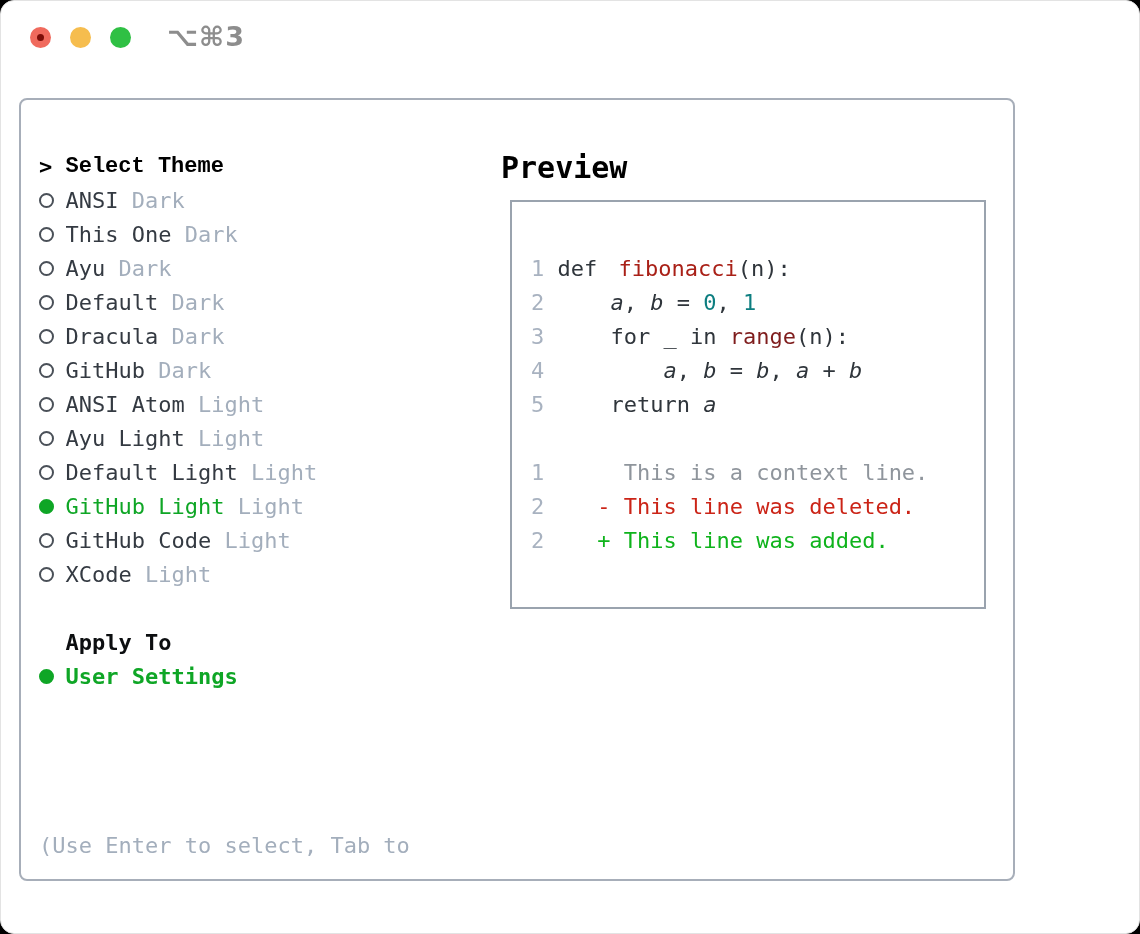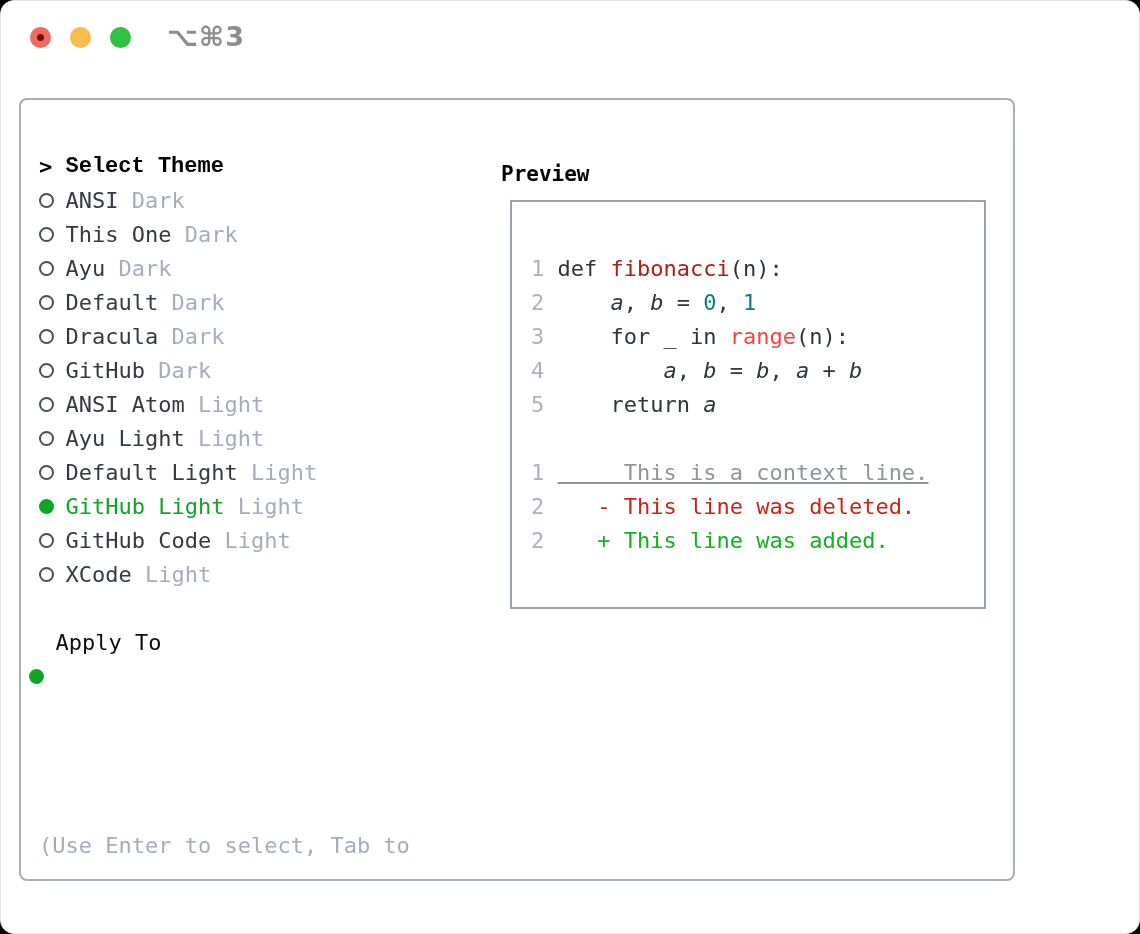--- a/index.html
+++ b/index.html
@@ -54,49 +54,49 @@
   .subhdr { color: #0c0e10; }
   .radio {
     width: 11px; height: 11px; border-radius: 50%;
     border: 2px solid #4a5058; box-sizing: content-box;
   }
   .radio.on { background: #0fa626; border-color: #0fa626; }
   .sel-green { color: #0fa626; }
   .muted { color: #a3aebc; }
   
   #theme-block  { position: absolute; left: 38px; top: 148px; }
-  #apply-block  { position: absolute; left: 28px; top: 624px; }
+  #apply-block  { position: absolute; left: 38px; top: 624px; font-weight: bold; }
   #hint-block   {
     position: absolute; left: 38px; top: 760px;
     font-size: 22px; line-height: 34px; color: #a3aebc; white-space: pre;
   }
   
   #preview-header {
-    position: absolute; left: 500px; top: 156px;
+    position: absolute; left: 500px; top: 149px;
     height: 34px; display: flex; align-items: center;
-    font-size: 21px; font-weight: bold; color: #000;
+    font-size: 30px; font-weight: bold; color: #000;
   }
   #preview-box {
     position: absolute; left: 509px; top: 199px;
     width: 476px; height: 409px;
     border: 2px solid #9aa3ae;
     box-sizing: border-box;
     padding: 49px 0 0 19px;
   }
   .pline {
     display: flex; align-items: center;
     height: 34px; white-space: pre; font-size: 22px;
   }
   .ln { display: inline-block; width: 26.5px; color: #a8b2c0; flex: 0 0 26.5px; }
   .seg-code    { color: #2f353b; }
-  .seg-fn      { color: #a92017; }
+  .seg-fn      { color: #a92017; margin-left: 8px; }
   .seg-var     { color: #2f353b; font-style: italic; }
   .seg-num     { color: #0d7e80; }
-  .seg-builtin { color: #ef4444; }
-  .seg-ctx     { color: #8f959c; text-decoration: underline; }
+  .seg-builtin { color: #7f1d1d; }
+  .seg-ctx     { color: #8f959c; }
   .seg-del     { color: #cb2417; text-align: right; }
   .seg-add     { color: #0fb31c; }
 </style>
 </head>
 <body>
 
 <div class="window">
 
   <div class="dots">
     <span class="dot dot-red"></span>
@@ -127,21 +127,21 @@
         <div class="mrow"><span class="marker"><span class="radio"></span></span><span class="">XCode</span><span class="muted"> Light</span></div>
       </div>
   </div>
 
   <div id="apply-block">
     <div class="mrow">
       <span class="marker"></span>
       <span class="subhdr">Apply To</span>
     </div>
     <div id="apply-items">
-        <div class="mrow"><span class="marker"><span class="radio on"></span></span></div>
+        <div class="mrow"><span class="marker"><span class="radio on"></span></span><span class="sel-green">User Settings</span></div>
       </div>
   </div>
 
   <div id="hint-block">
     <div>(Use Enter to select, Tab to</div>
     <div>change focus)</div>
   </div>
 
   <div id="preview-header">Preview</div>
   <div id="preview-box">

